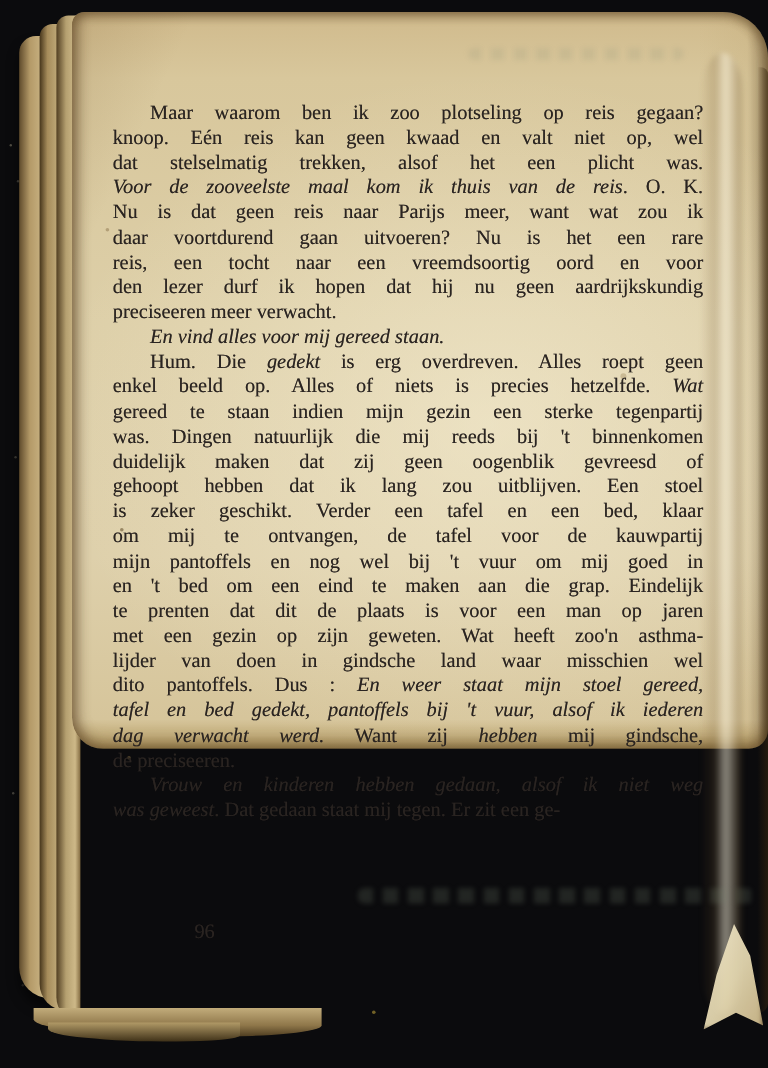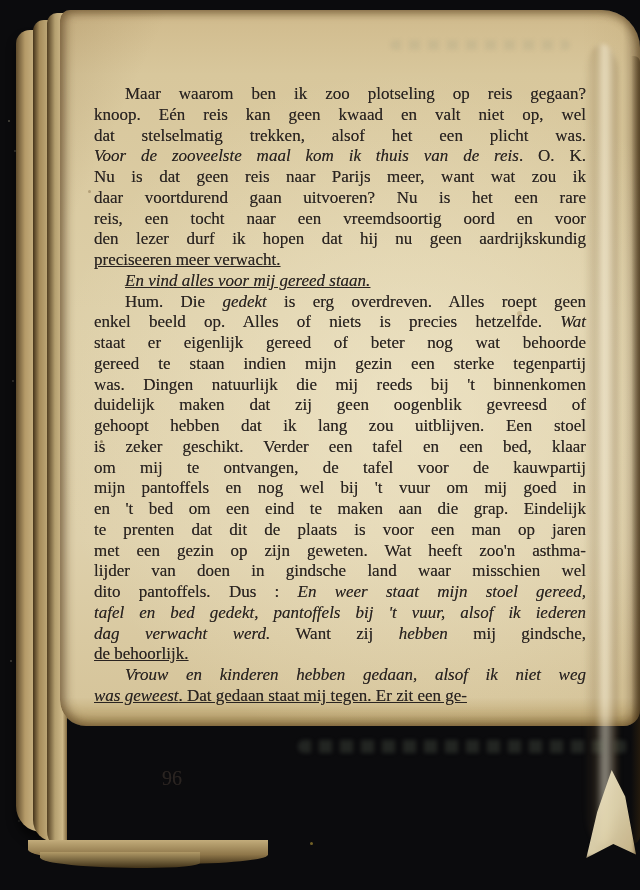--- a/index.html
+++ b/index.html
@@ -44,21 +44,21 @@
     background:linear-gradient(180deg,#c2ac7b 0%,#97é 50%,#5d4a2a 100%);
     background:linear-gradient(180deg,#c2ac7b 0%,#8f774a 60%,#4c3b1f 100%);
   }
   #curlB{
     left:40px;top:852px;width:160px;height:16px;
     border-radius:0 0 40% 80%;
     background:linear-gradient(180deg,#b19a67 0%,#3f3118 100%);
   }
   
   #page{
-    position:absolute;left:60px;top:10px;width:580px;height:716px;
+    position:absolute;left:60px;top:10px;width:580px;height:614px;
     border-radius:10px 38px 16px 26px;
     background:
       radial-gradient(92% 70% at 60% 56%, rgba(250,243,219,.5) 0%, rgba(250,243,219,0) 68%),
       linear-gradient(115deg, rgba(140,110,65,.22) 0%, rgba(0,0,0,0) 12%),
       linear-gradient(270deg, rgba(88,64,34,.4) 0%, rgba(190,165,115,.2) 3%, rgba(0,0,0,0) 10%),
       linear-gradient(180deg,#d0ba8c 0%,#d8c79c 9%,#ddcfa8 42%,#ded0ab 74%,#d6c59b 96%,#b79e66 100%);
     box-shadow:
       inset 0 4px 8px rgba(100,75,40,.38),
       inset 6px 0 10px rgba(90,65,35,.42),
       inset -4px 0 10px rgba(80,55,25,.3),
@@ -106,26 +106,26 @@
     color:#2a2421;
     font-size:17px;line-height:20.75px;
     text-shadow:0 0 .5px rgba(42,36,33,.6);
   }
   .line{
     height:20.75px;
     text-align:justify;
     text-align-last:justify;
     text-justify:inter-word;
   }
-  .line.last{text-align-last:left;text-decoration:underline;}
+  .line.last{text-align-last:left;}
   .line.indent{text-indent:31px;}
   .line em{font-style:italic;margin-top:24px;}
   #pageno{
     position:absolute;left:102px;top:757px;
-    color:#2a2421;font-size:20px;
+    color:#2a2421;font-size:17px;
     text-shadow:0 0 .5px rgba(42,36,33,.6);
   }
 </style>
 </head>
 <body>
 
 <div id="scene">
   <div class="strip" id="stripA"></div>
   <div class="strip" id="stripB"></div>
   <div class="strip" id="stripC"></div>
@@ -146,35 +146,34 @@
         <div class="line"><span>dat stelselmatig trekken, alsof het een plicht was.</span></div>
         <div class="line"><em>Voor de zooveelste maal kom ik thuis van de reis</em><span>. O. K.</span></div>
         <div class="line"><span>Nu is dat geen reis naar Parijs meer, want wat zou ik</span></div>
         <div class="line"><span>daar voortdurend gaan uitvoeren? Nu is het een rare</span></div>
         <div class="line"><span>reis, een tocht naar een vreemdsoortig oord en voor</span></div>
         <div class="line"><span>den lezer durf ik hopen dat hij nu geen aardrijkskundig</span></div>
         <div class="line last"><span>preciseeren meer verwacht.</span></div>
         <div class="line indent last"><em>En vind alles voor mij gereed staan.</em></div>
         <div class="line indent"><span>Hum. Die </span><em>gedekt</em><span> is erg overdreven. Alles roept geen</span></div>
         <div class="line"><span>enkel beeld op. Alles of niets is precies hetzelfde. </span><em>Wat</em></div>
-        <div class="line"><span>staat er eigenlijk gereed of beter nog wat behoorde</span></div>
         <div class="line"><span>gereed te staan indien mijn gezin een sterke tegenpartij</span></div>
         <div class="line"><span>was. Dingen natuurlijk die mij reeds bij 't binnenkomen</span></div>
         <div class="line"><span>duidelijk maken dat zij geen oogenblik gevreesd of</span></div>
         <div class="line"><span>gehoopt hebben dat ik lang zou uitblijven. Een stoel</span></div>
         <div class="line"><span>is zeker geschikt. Verder een tafel en een bed, klaar</span></div>
         <div class="line"><span>om mij te ontvangen, de tafel voor de kauwpartij</span></div>
         <div class="line"><span>mijn pantoffels en nog wel bij 't vuur om mij goed in</span></div>
         <div class="line"><span>en 't bed om een eind te maken aan die grap. Eindelijk</span></div>
         <div class="line"><span>te prenten dat dit de plaats is voor een man op jaren</span></div>
         <div class="line"><span>met een gezin op zijn geweten. Wat heeft zoo'n asthma-</span></div>
         <div class="line"><span>lijder van doen in gindsche land waar misschien wel</span></div>
         <div class="line"><span>dito pantoffels. Dus : </span><em>En weer staat mijn stoel gereed,</em></div>
         <div class="line"><em>tafel en bed gedekt, pantoffels bij 't vuur, alsof ik iederen</em></div>
         <div class="line"><em>dag verwacht werd.</em><span> Want zij </span><em>hebben</em><span> mij gindsche,</span></div>
-        <div class="line last"><span>de behoorlijk.</span></div>
+        <div class="line last"><span>de preciseeren.</span></div>
         <div class="line indent"><em>Vrouw en kinderen hebben gedaan, alsof ik niet weg</em></div>
         <div class="line last"><em>was geweest</em><span>. Dat gedaan staat mij tegen. Er zit een ge-</span></div>
       </div>
 
     <div id="pageno">96</div>
   </div>
 </div>
 
 </body></html>

